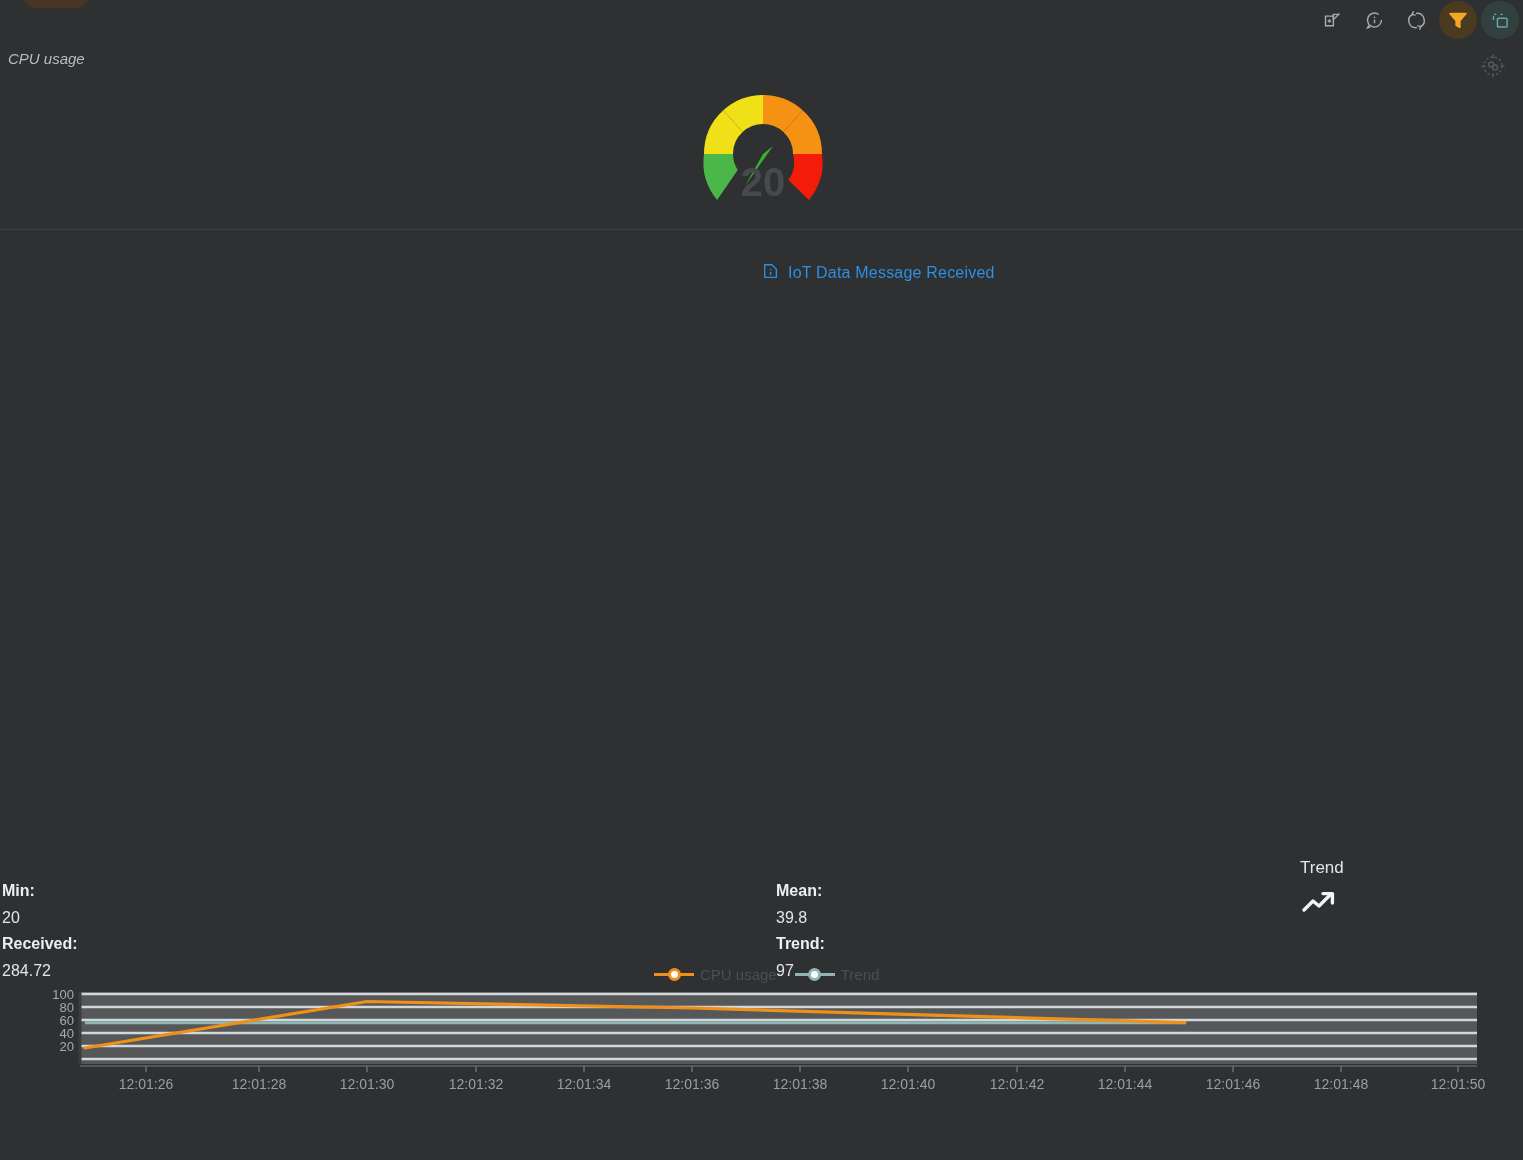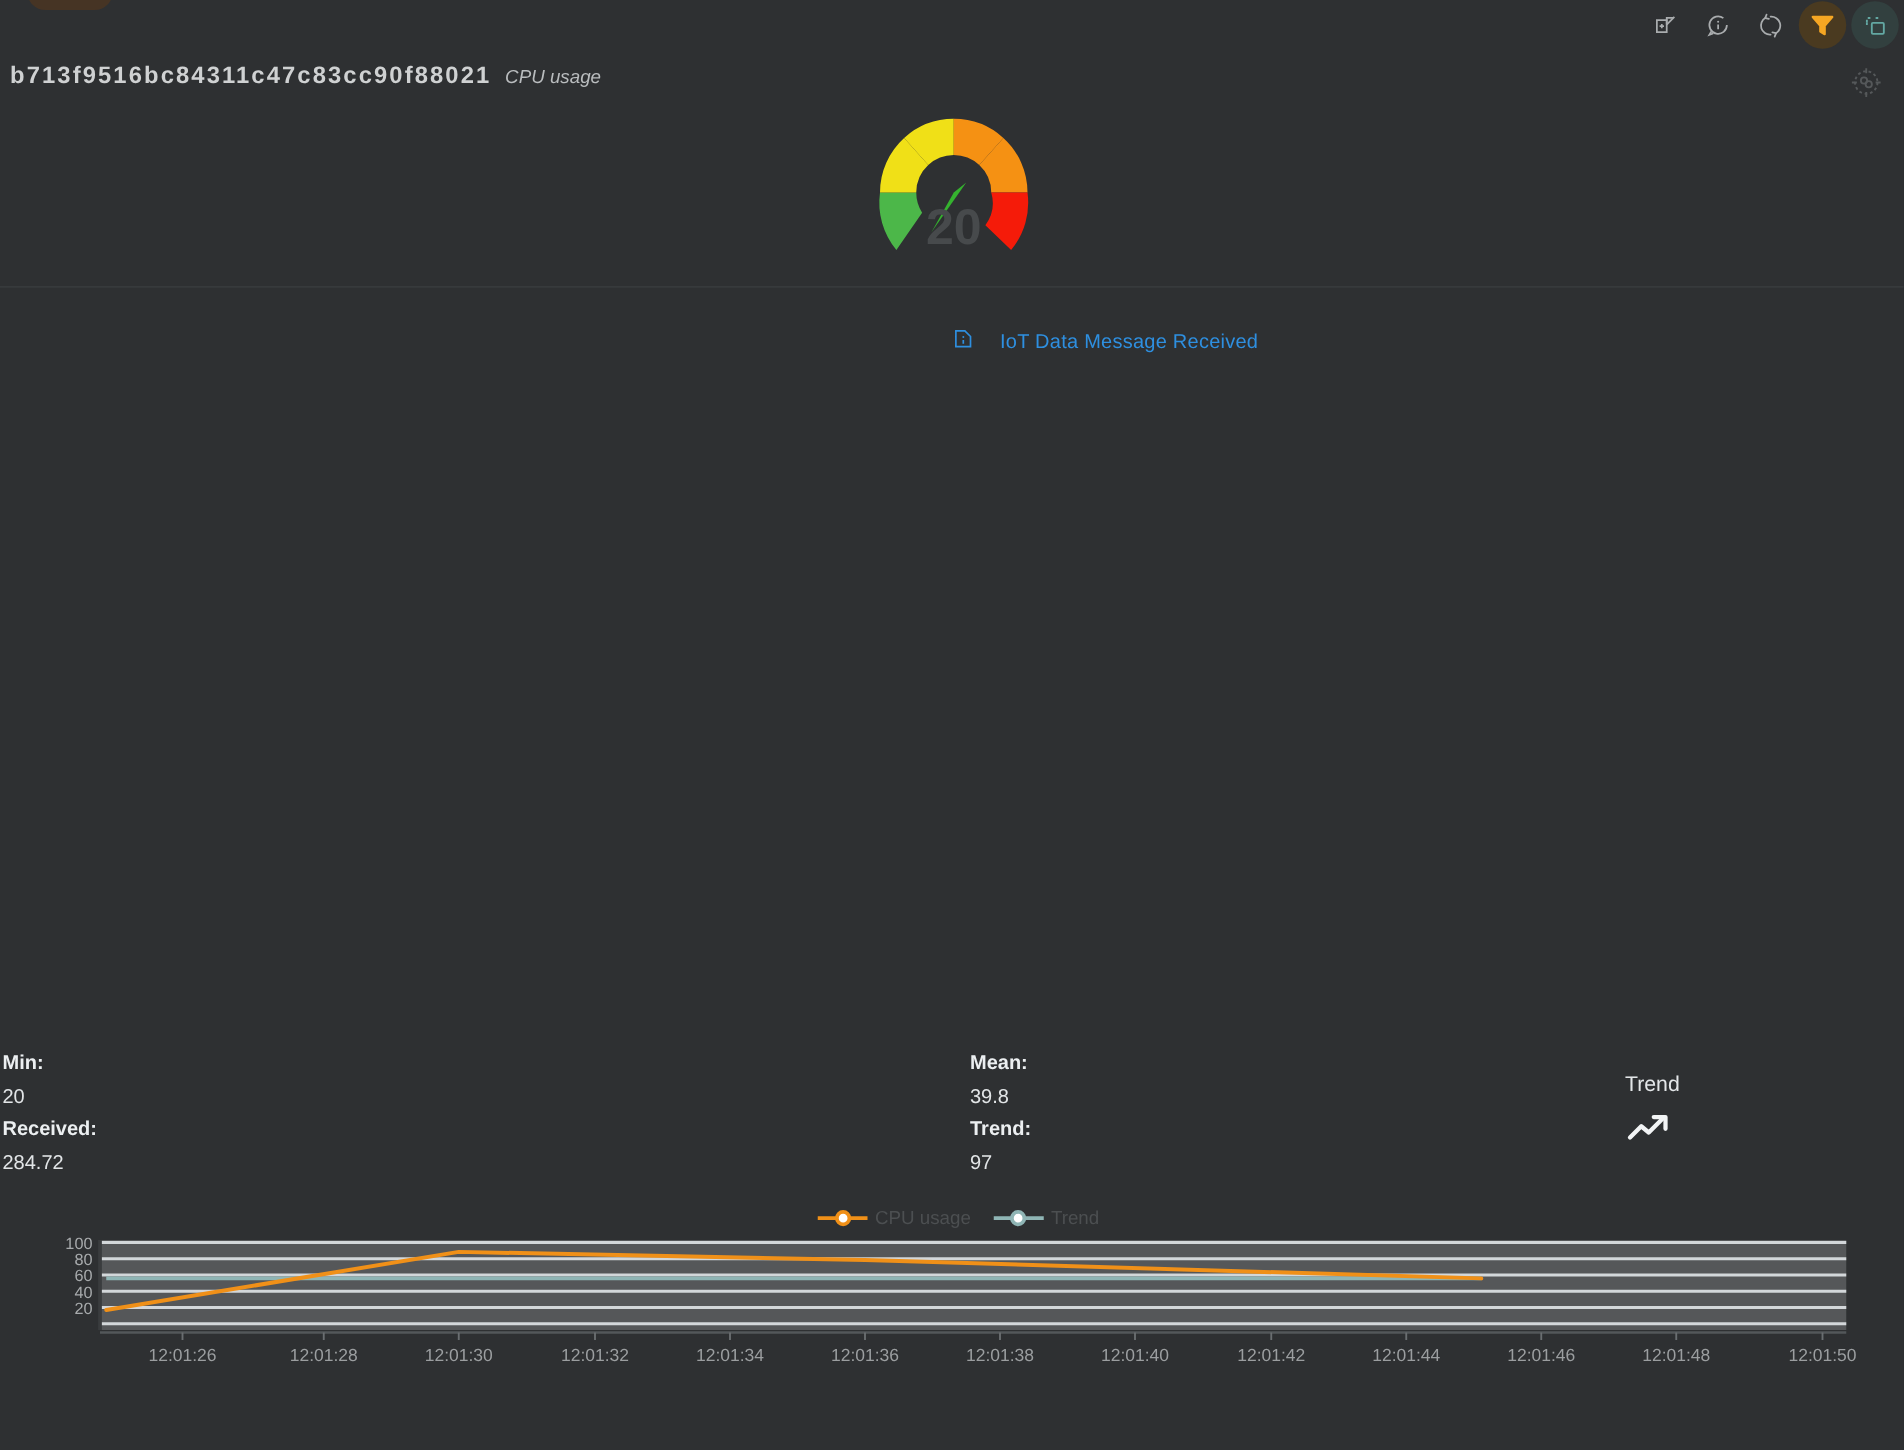--- a/index.html
+++ b/index.html
@@ -149,21 +149,21 @@
     color: #a9acae;
   }
 
   
   .iot-msg {
     position: absolute;
     left: 762px;
     top: 262px;
     display: flex;
     align-items: center;
-    gap: 20px;
+    gap: 8px;
     cursor: pointer;
   }
   .iot-msg-text {
     font-size: 16px;
     color: #2e8fe0;
     letter-spacing: .2px;
   }
 
   
   .stats {
@@ -182,21 +182,21 @@
     font-weight: bold;
     color: #eceff1;
     line-height: 26px;
   }
   .stat-value {
     font-size: 16px;
     color: #e2e5e7;
     line-height: 27px;
     font-weight: 300;
   }
-  .stat-pair { margin-bottom: 0px; }
+  .stat-pair { margin-bottom: 0px; margin-top: 40px; }
   .stat-pair + .stat-pair { margin-top: 0px; }
 
   .trend-box {
     position: absolute;
     left: 1300px;
     top: 858px;
     width: 120px;
     text-align: left;
   }
   .trend-label {
@@ -336,21 +336,20 @@
   <div class="settings-target" title="Settings">
     <svg width="28" height="28" viewBox="0 0 28 28" fill="none" stroke="#55585a" stroke-width="1.5">
       <circle cx="14" cy="14" r="9" stroke-dasharray="2.2 2.2"></circle>
       <path d="M14 2.5v4M14 21.5v4M2.5 14h4M21.5 14h4"></path>
       <circle cx="12.2" cy="12.4" r="2.5"></circle>
       <circle cx="16" cy="15.4" r="2.5"></circle>
     </svg>
   </div>
 
   <div class="title-row">
-    <span class="title-id">b713f9516bc84311c47c83cc90f88021</span>
     <span class="title-metric">CPU usage</span>
   </div>
 
   <div class="gauge-wrap">
     <svg width="132" height="125" viewBox="0 0 132 125">
 
       <path d="M 20.1 111.9 A 59 59 0 0 1 7 66 L 36 66 A 30 30 0 0 0 40.7 82.1 Z" fill="#4cb749"></path>
       <path d="M 7 66 A 59 59 0 0 1 26.3 22.3 L 45.6 44 A 30 30 0 0 0 36 66 Z" fill="#f0e017"></path>
       <path d="M 26.3 22.3 A 59 59 0 0 1 66 7 L 66 36 A 30 30 0 0 0 45.6 44 Z" fill="#f0e017"></path>
       <path d="M 66 7 A 59 59 0 0 1 105.7 22.3 L 86.4 44 A 30 30 0 0 0 66 36 Z" fill="#f59113"></path>

